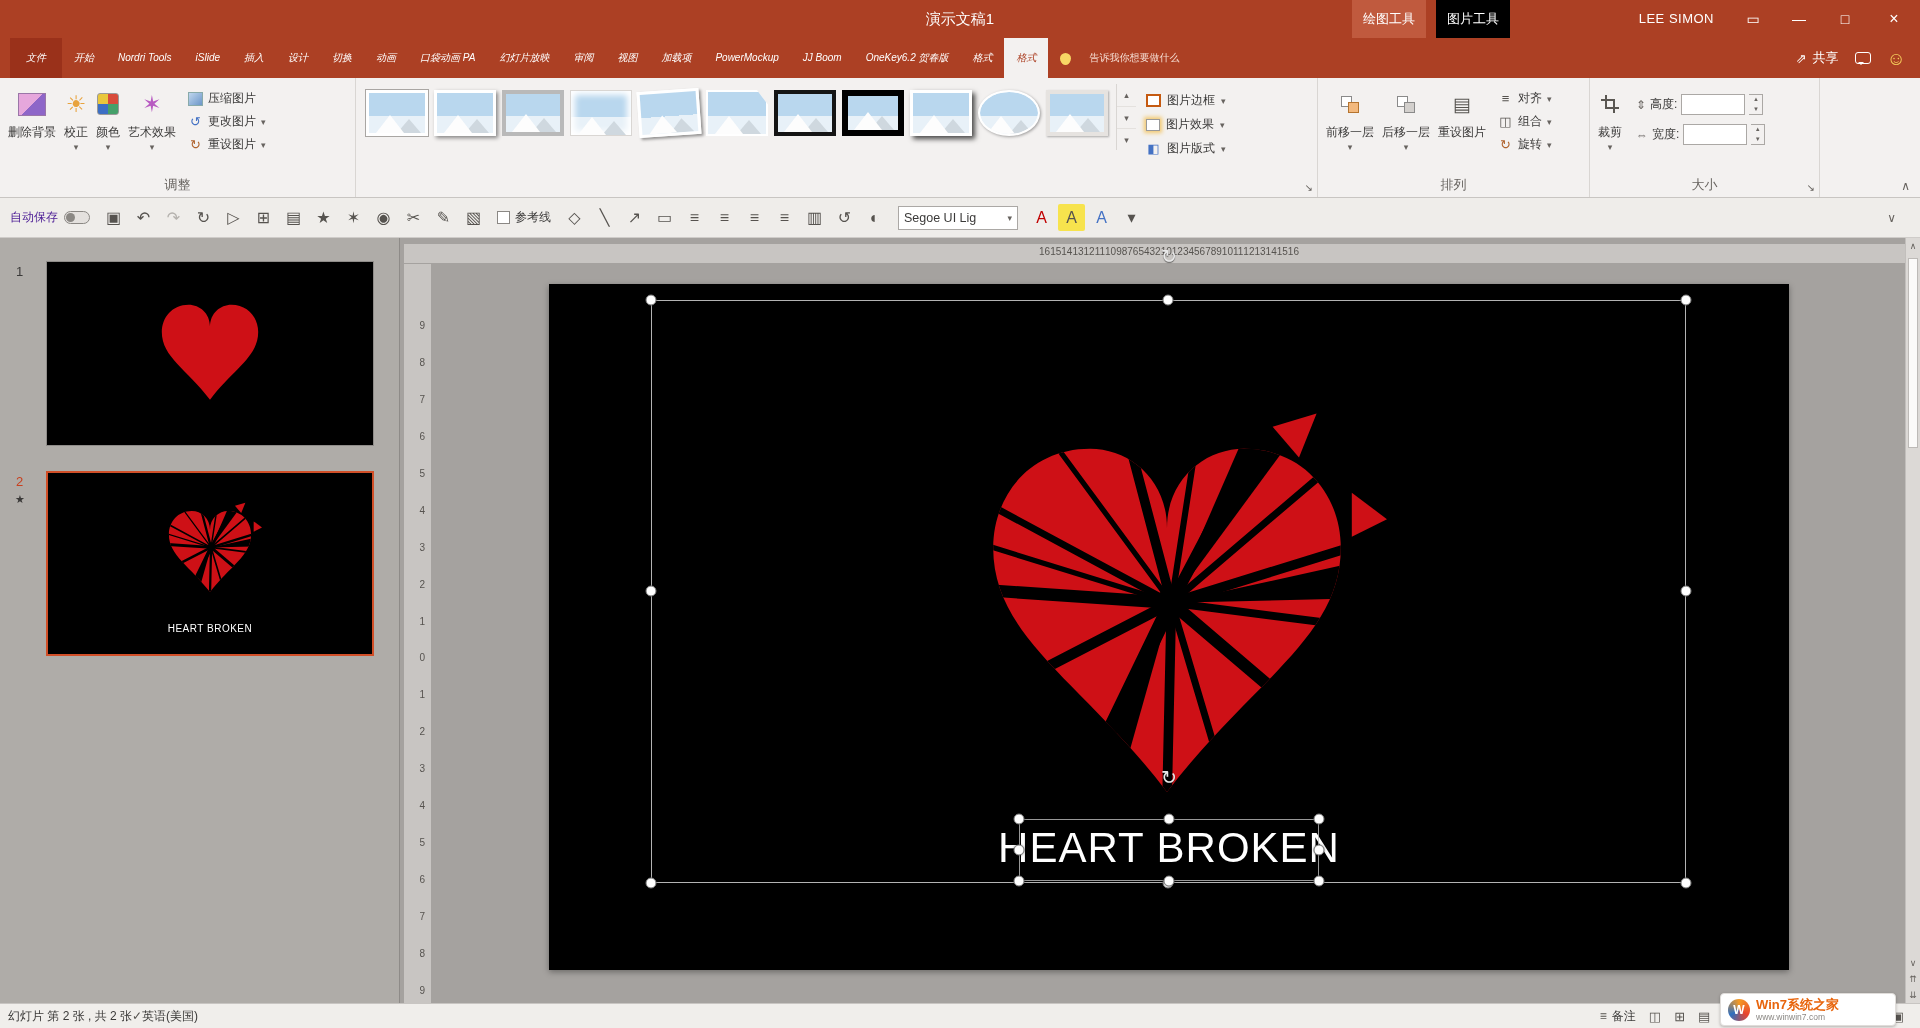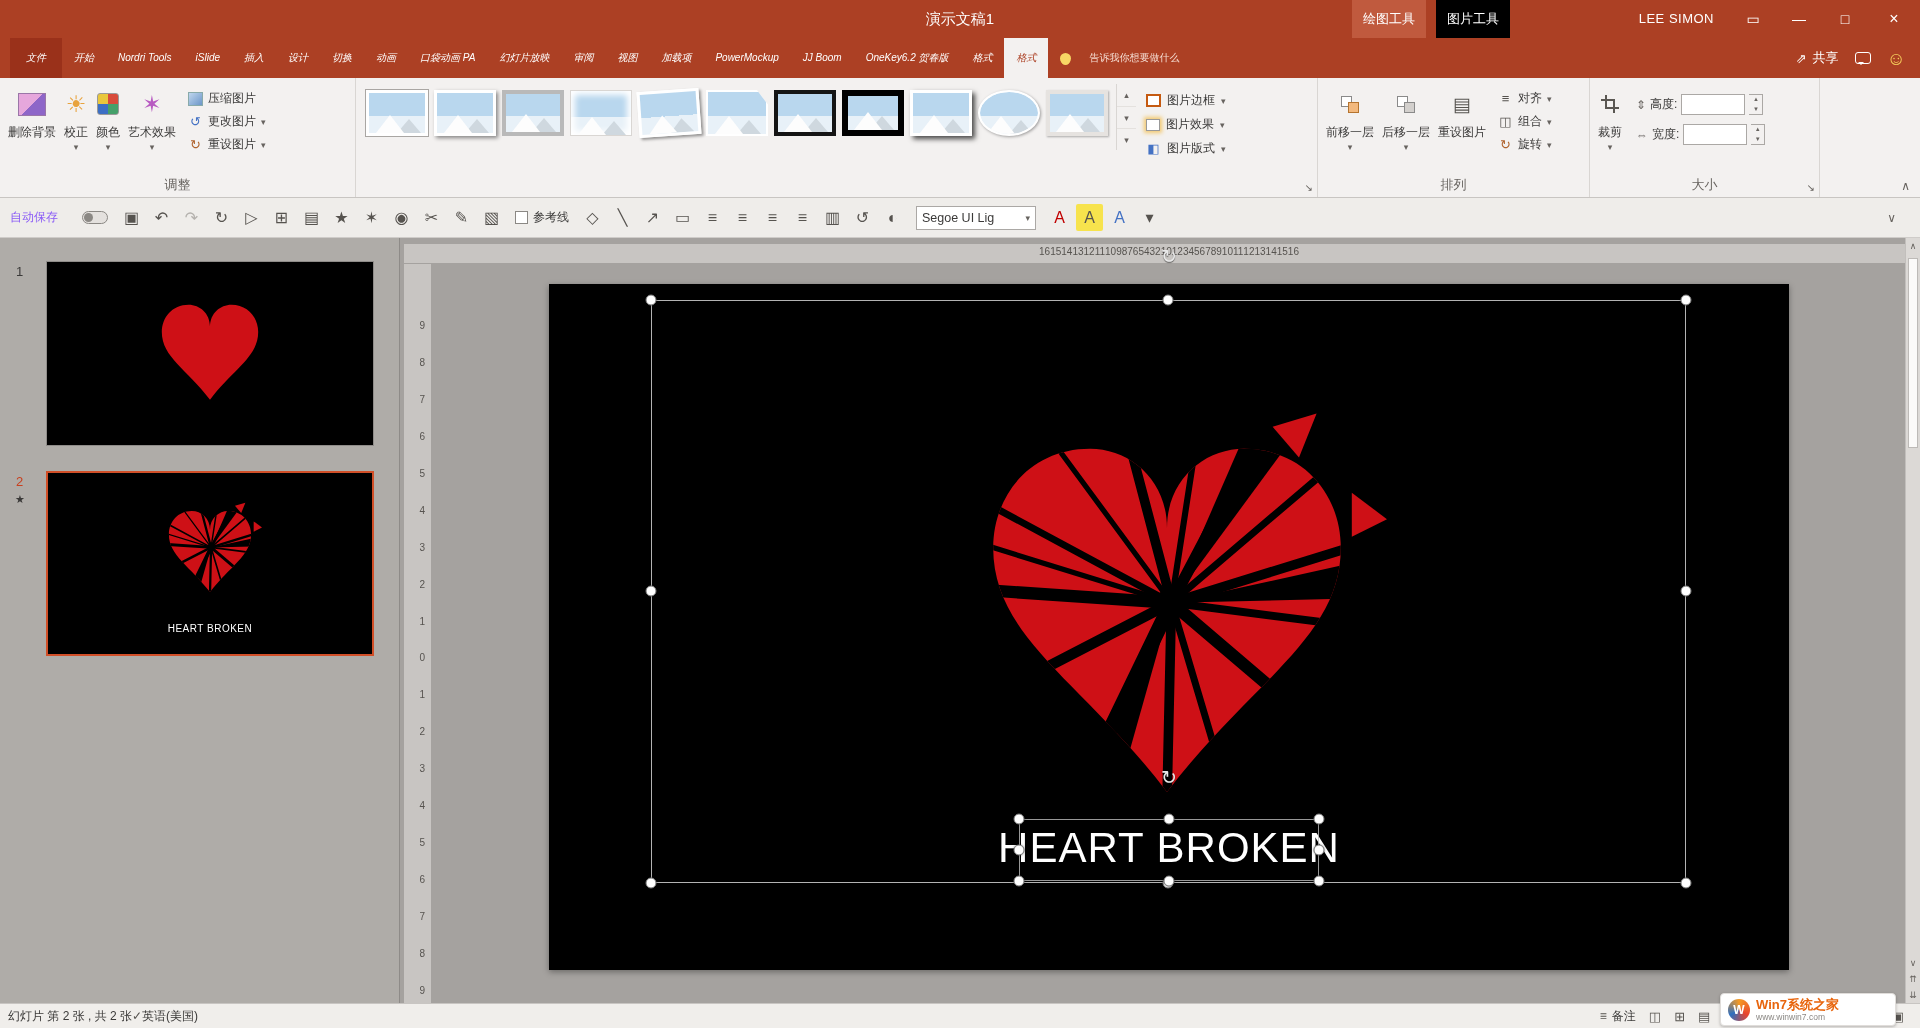--- a/index.html
+++ b/index.html
@@ -96,21 +96,21 @@
   .size-row { display:flex; align-items:center; gap:4px; font-size:12px; color:#3B3A39; }
   .size-glyph { font-size:12px; color:#67635F; }
   .numbox { width:64px; height:21px; background:#fff; border:1px solid #ABA8A5; font-size:12px; padding:2px 4px; }
   .steppers { display:flex; flex-direction:column; width:14px; border:1px solid #ABA8A5; border-left:none; height:21px; }
   .steppers span { flex:1; font-size:6px; color:#67635F; text-align:center; line-height:9px; background:#F3F1F0; }
   .launcher { position:absolute; right:4px; bottom:4px; font-size:10px; color:#67635F; }
   .collapse { position:absolute; right:10px; bottom:4px; font-size:12px; color:#67635F; }
 
   
   .qat { position:absolute; left:0; top:198px; right:0; height:40px; background:#EFEDEA; border-bottom:1px solid #CFCCC9; display:flex; align-items:center; padding:0 10px; gap:4px; z-index:17; }
-  .autosave { display:flex; align-items:center; gap:24px; font-size:12px; color:#8b5cf6; margin-right:6px; white-space:nowrap; }
+  .autosave { display:flex; align-items:center; gap:6px; font-size:12px; color:#4c1d95; margin-right:6px; white-space:nowrap; }
   .pill { width:26px; height:13px; border-radius:7px; border:1px solid #8B8884; background:#E4E1DE; position:relative; }
   .pill::after { content:""; position:absolute; left:1px; top:1px; width:9px; height:9px; border-radius:50%; background:#8B8884; }
   .tb-ico-row { display:flex; align-items:center; gap:3px; }
   .tbi { width:27px; height:27px; display:flex; align-items:center; justify-content:center; font-size:16px; color:#56534F; border-radius:2px; }
   .tbi.dis { color:#B5B2AE; }
   .guides { display:flex; align-items:center; gap:5px; font-size:12px; color:#3B3A39; margin:0 6px; white-space:nowrap; }
   .cb { width:13px; height:13px; background:#fff; border:1px solid #8B8884; }
   .fontbox { width:120px; height:24px; background:#fff; border:1px solid #ABA8A5; display:flex; align-items:center; font-size:12.5px; color:#3B3A39; padding:0 5px; margin:0 6px; white-space:nowrap; }
   .fontbox .fb-dd { margin-left:auto; font-size:9px; color:#67635F; }
   .qat-collapse { margin-left:auto; margin-right:14px; font-size:12px; color:#67635F; }

